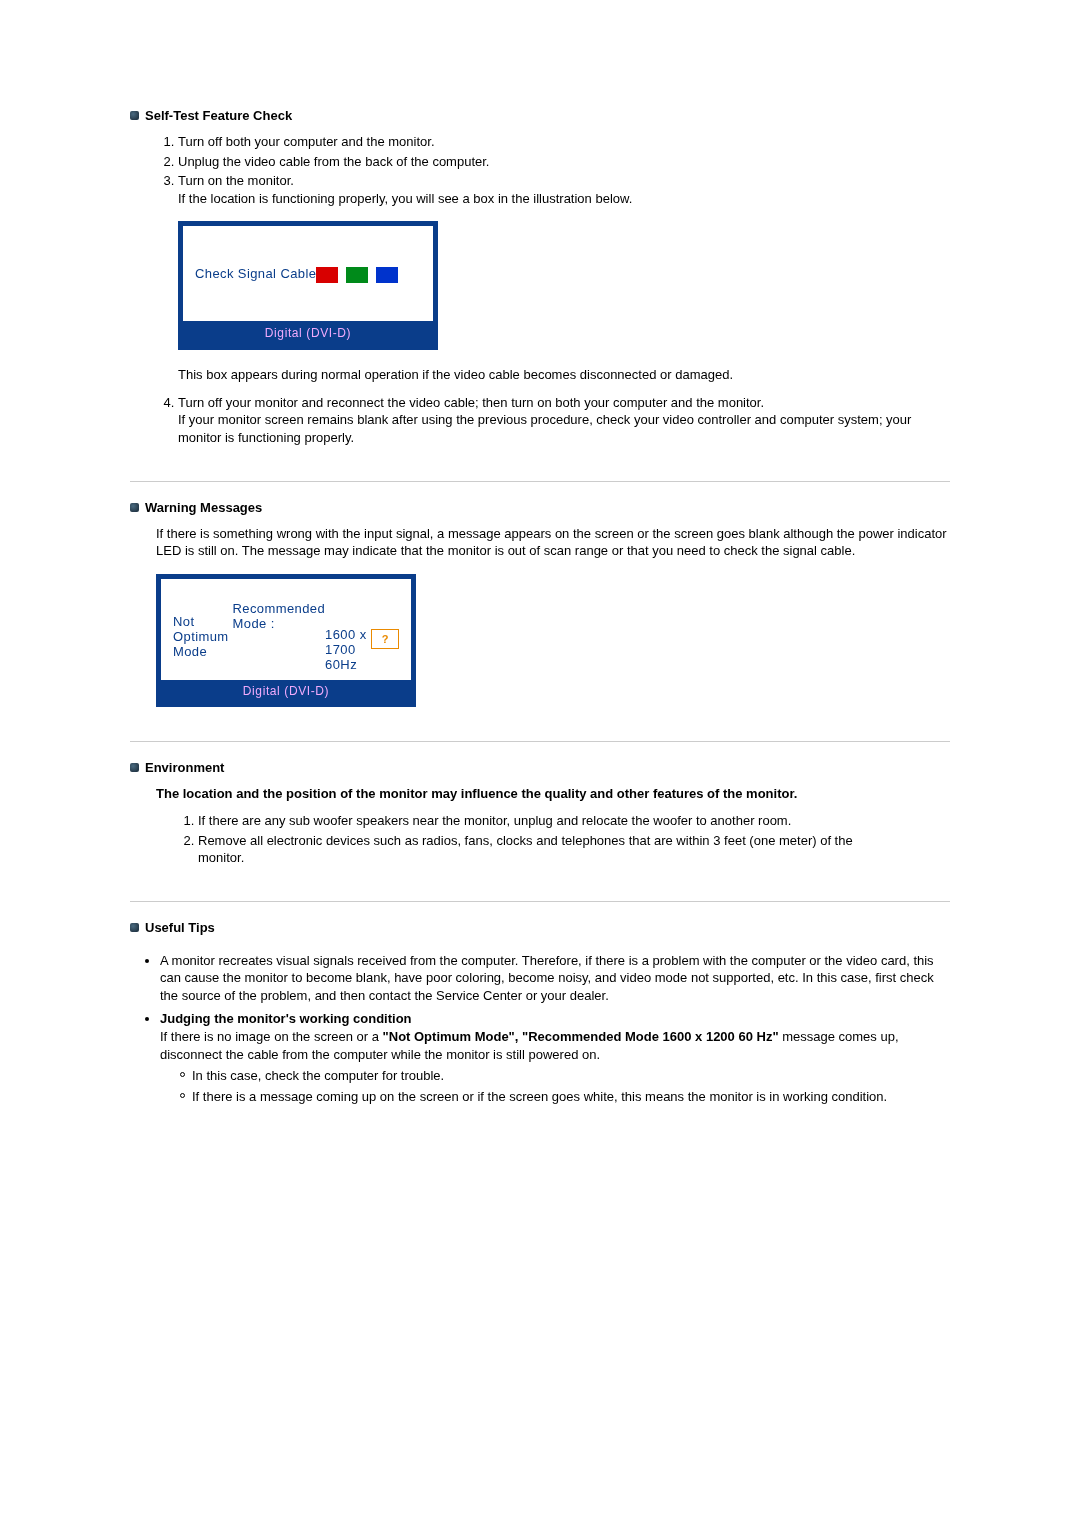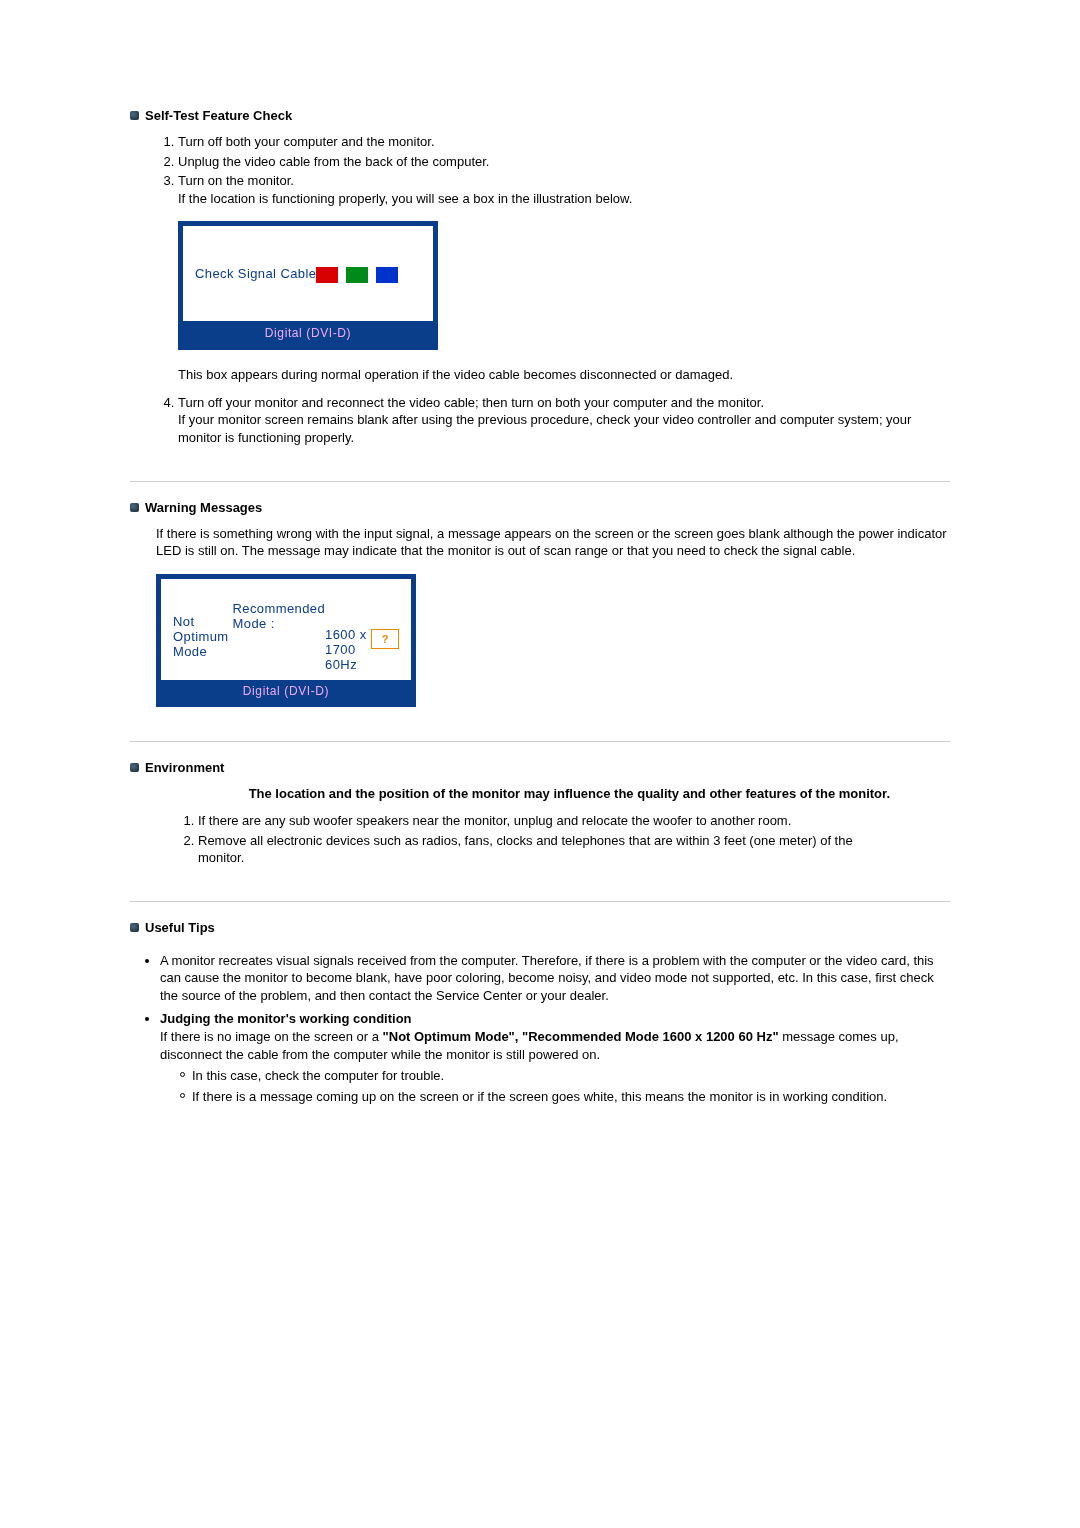--- a/index.html
+++ b/index.html
@@ -102,21 +102,21 @@
     height: 16px;
   }
   .footer-bar {
     background: #0a3d8a;
     color: #f0abfc;
     font-size: 12px;
     letter-spacing: 0.6px;
     text-align: center;
     padding: 4px 0;
   }
-  .bold { font-weight: bold; text-align: right; }
+  .bold { font-weight: bold; }
   .inline-bold { font-weight: bold; }
   ul.disc {
     margin: 17px 0;
     padding-left: 16px;
   }
   ul.disc > li {
     margin: 6px 0;
     line-height: 1.35;
   }
   ul.circ {

